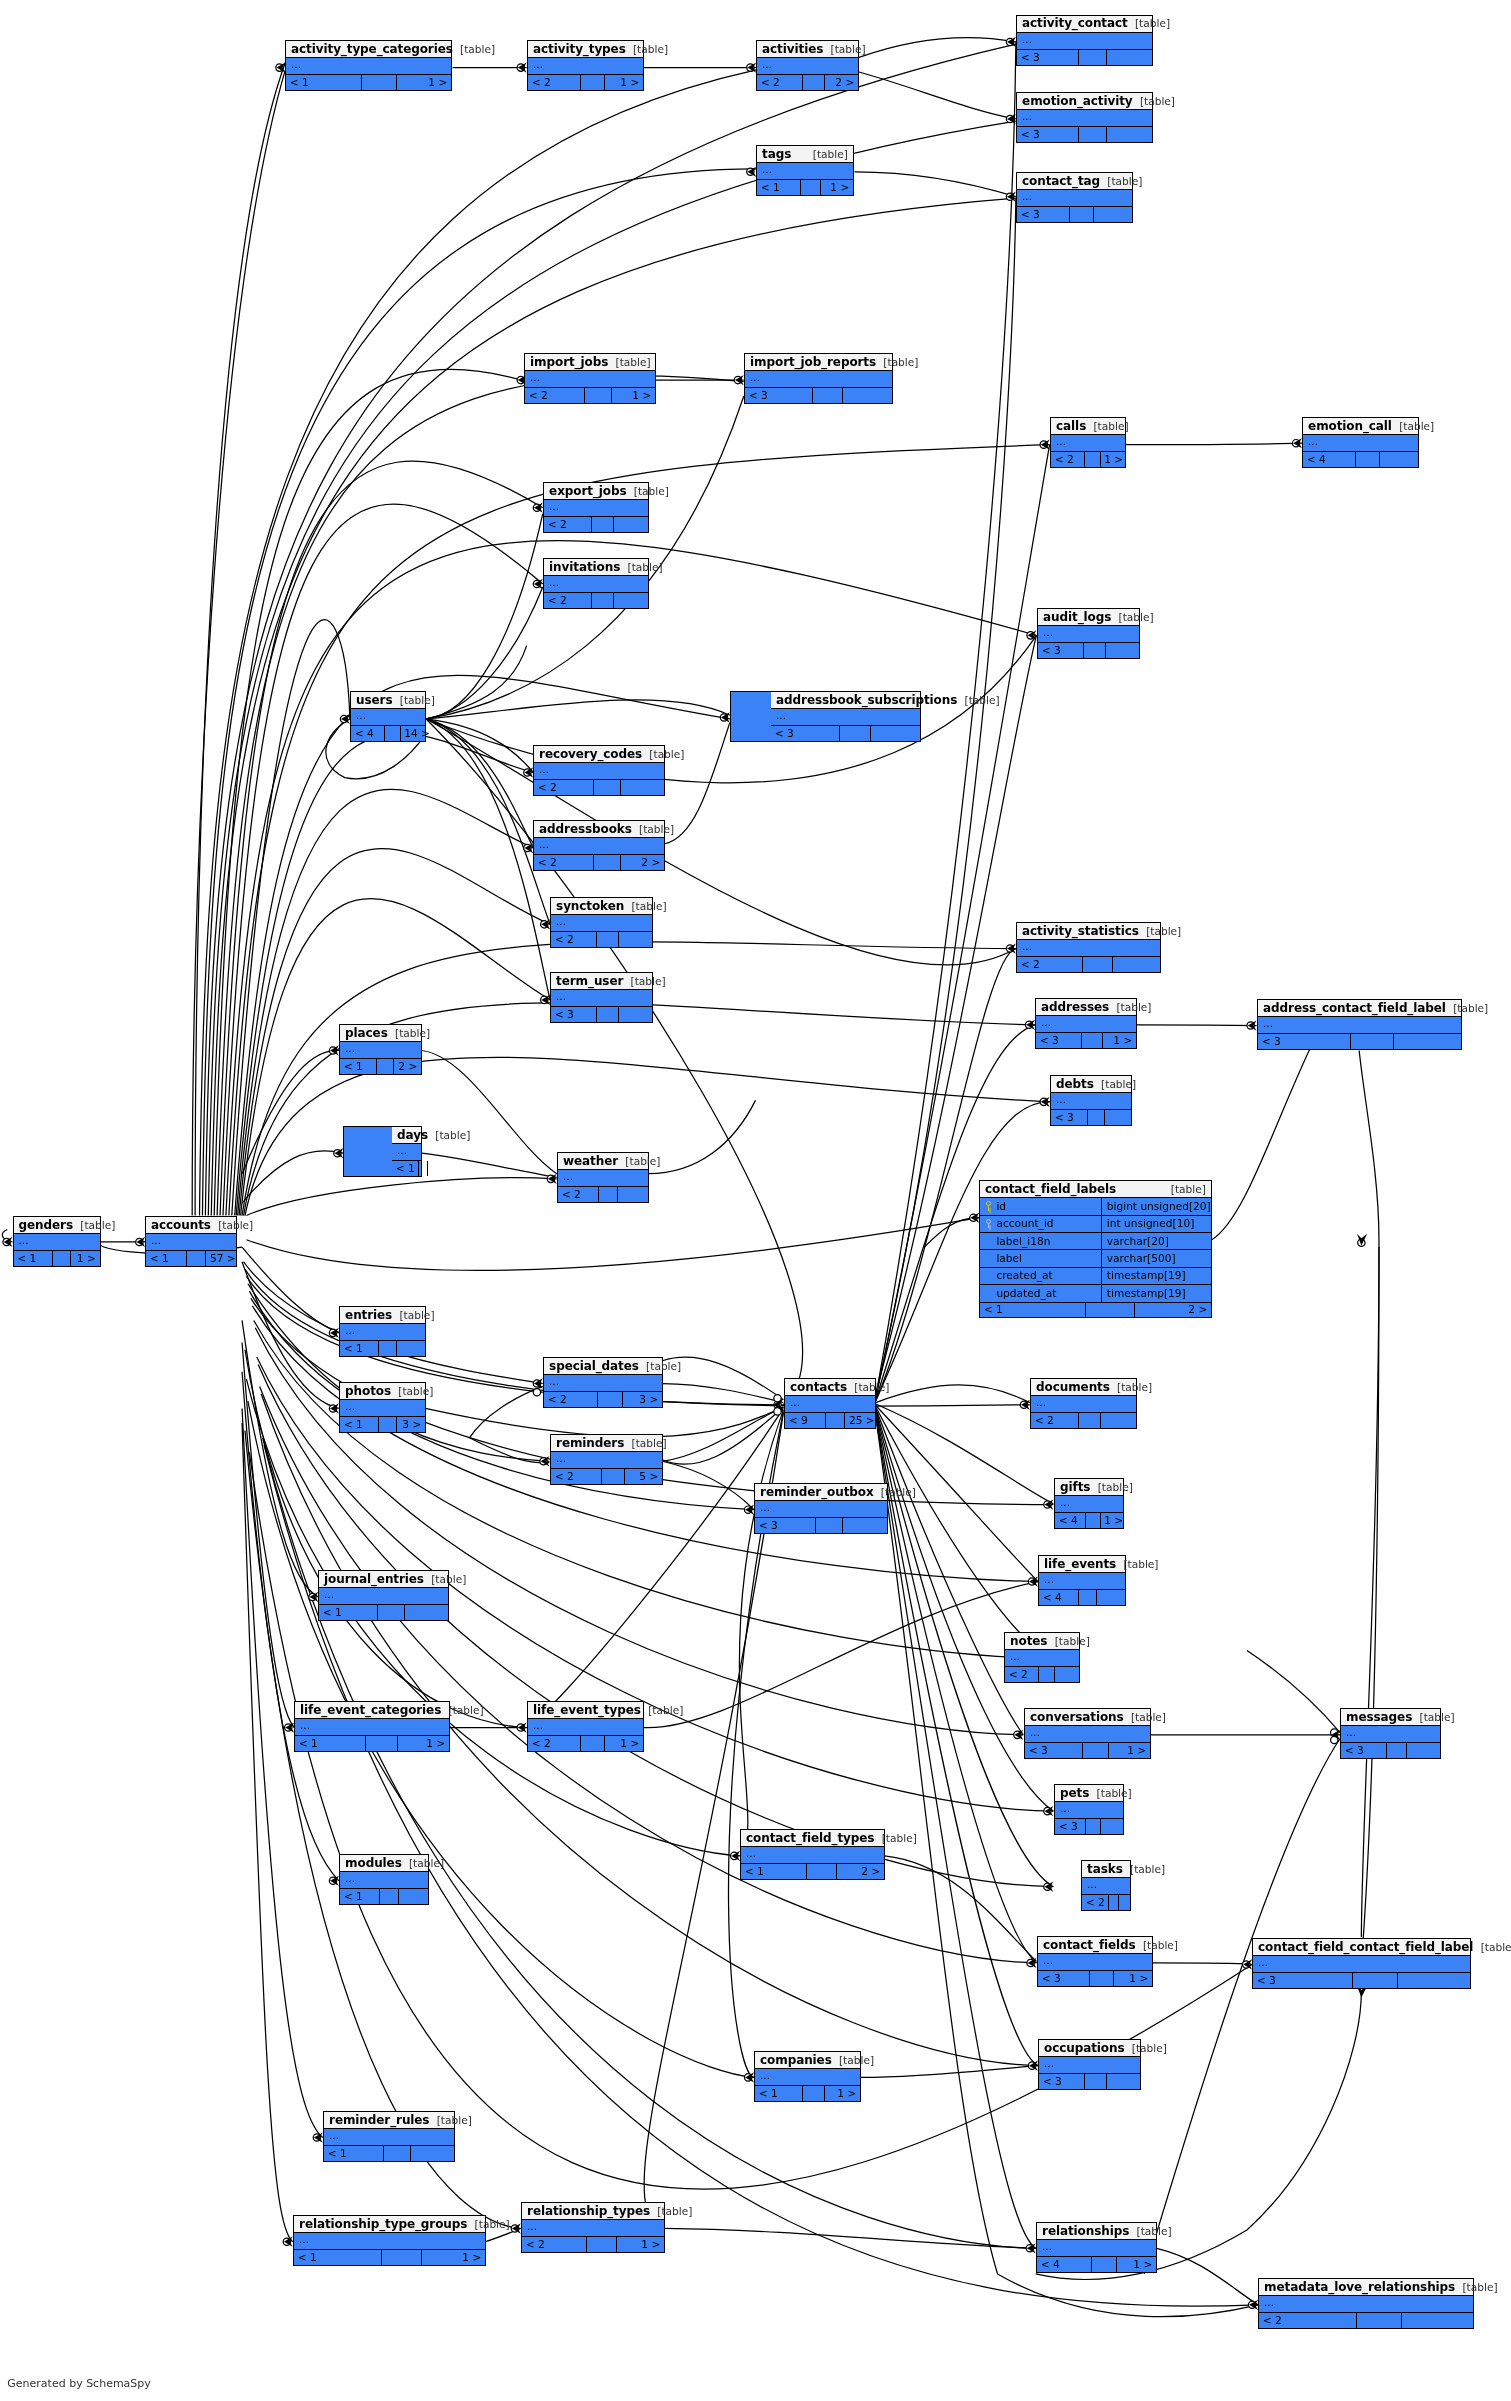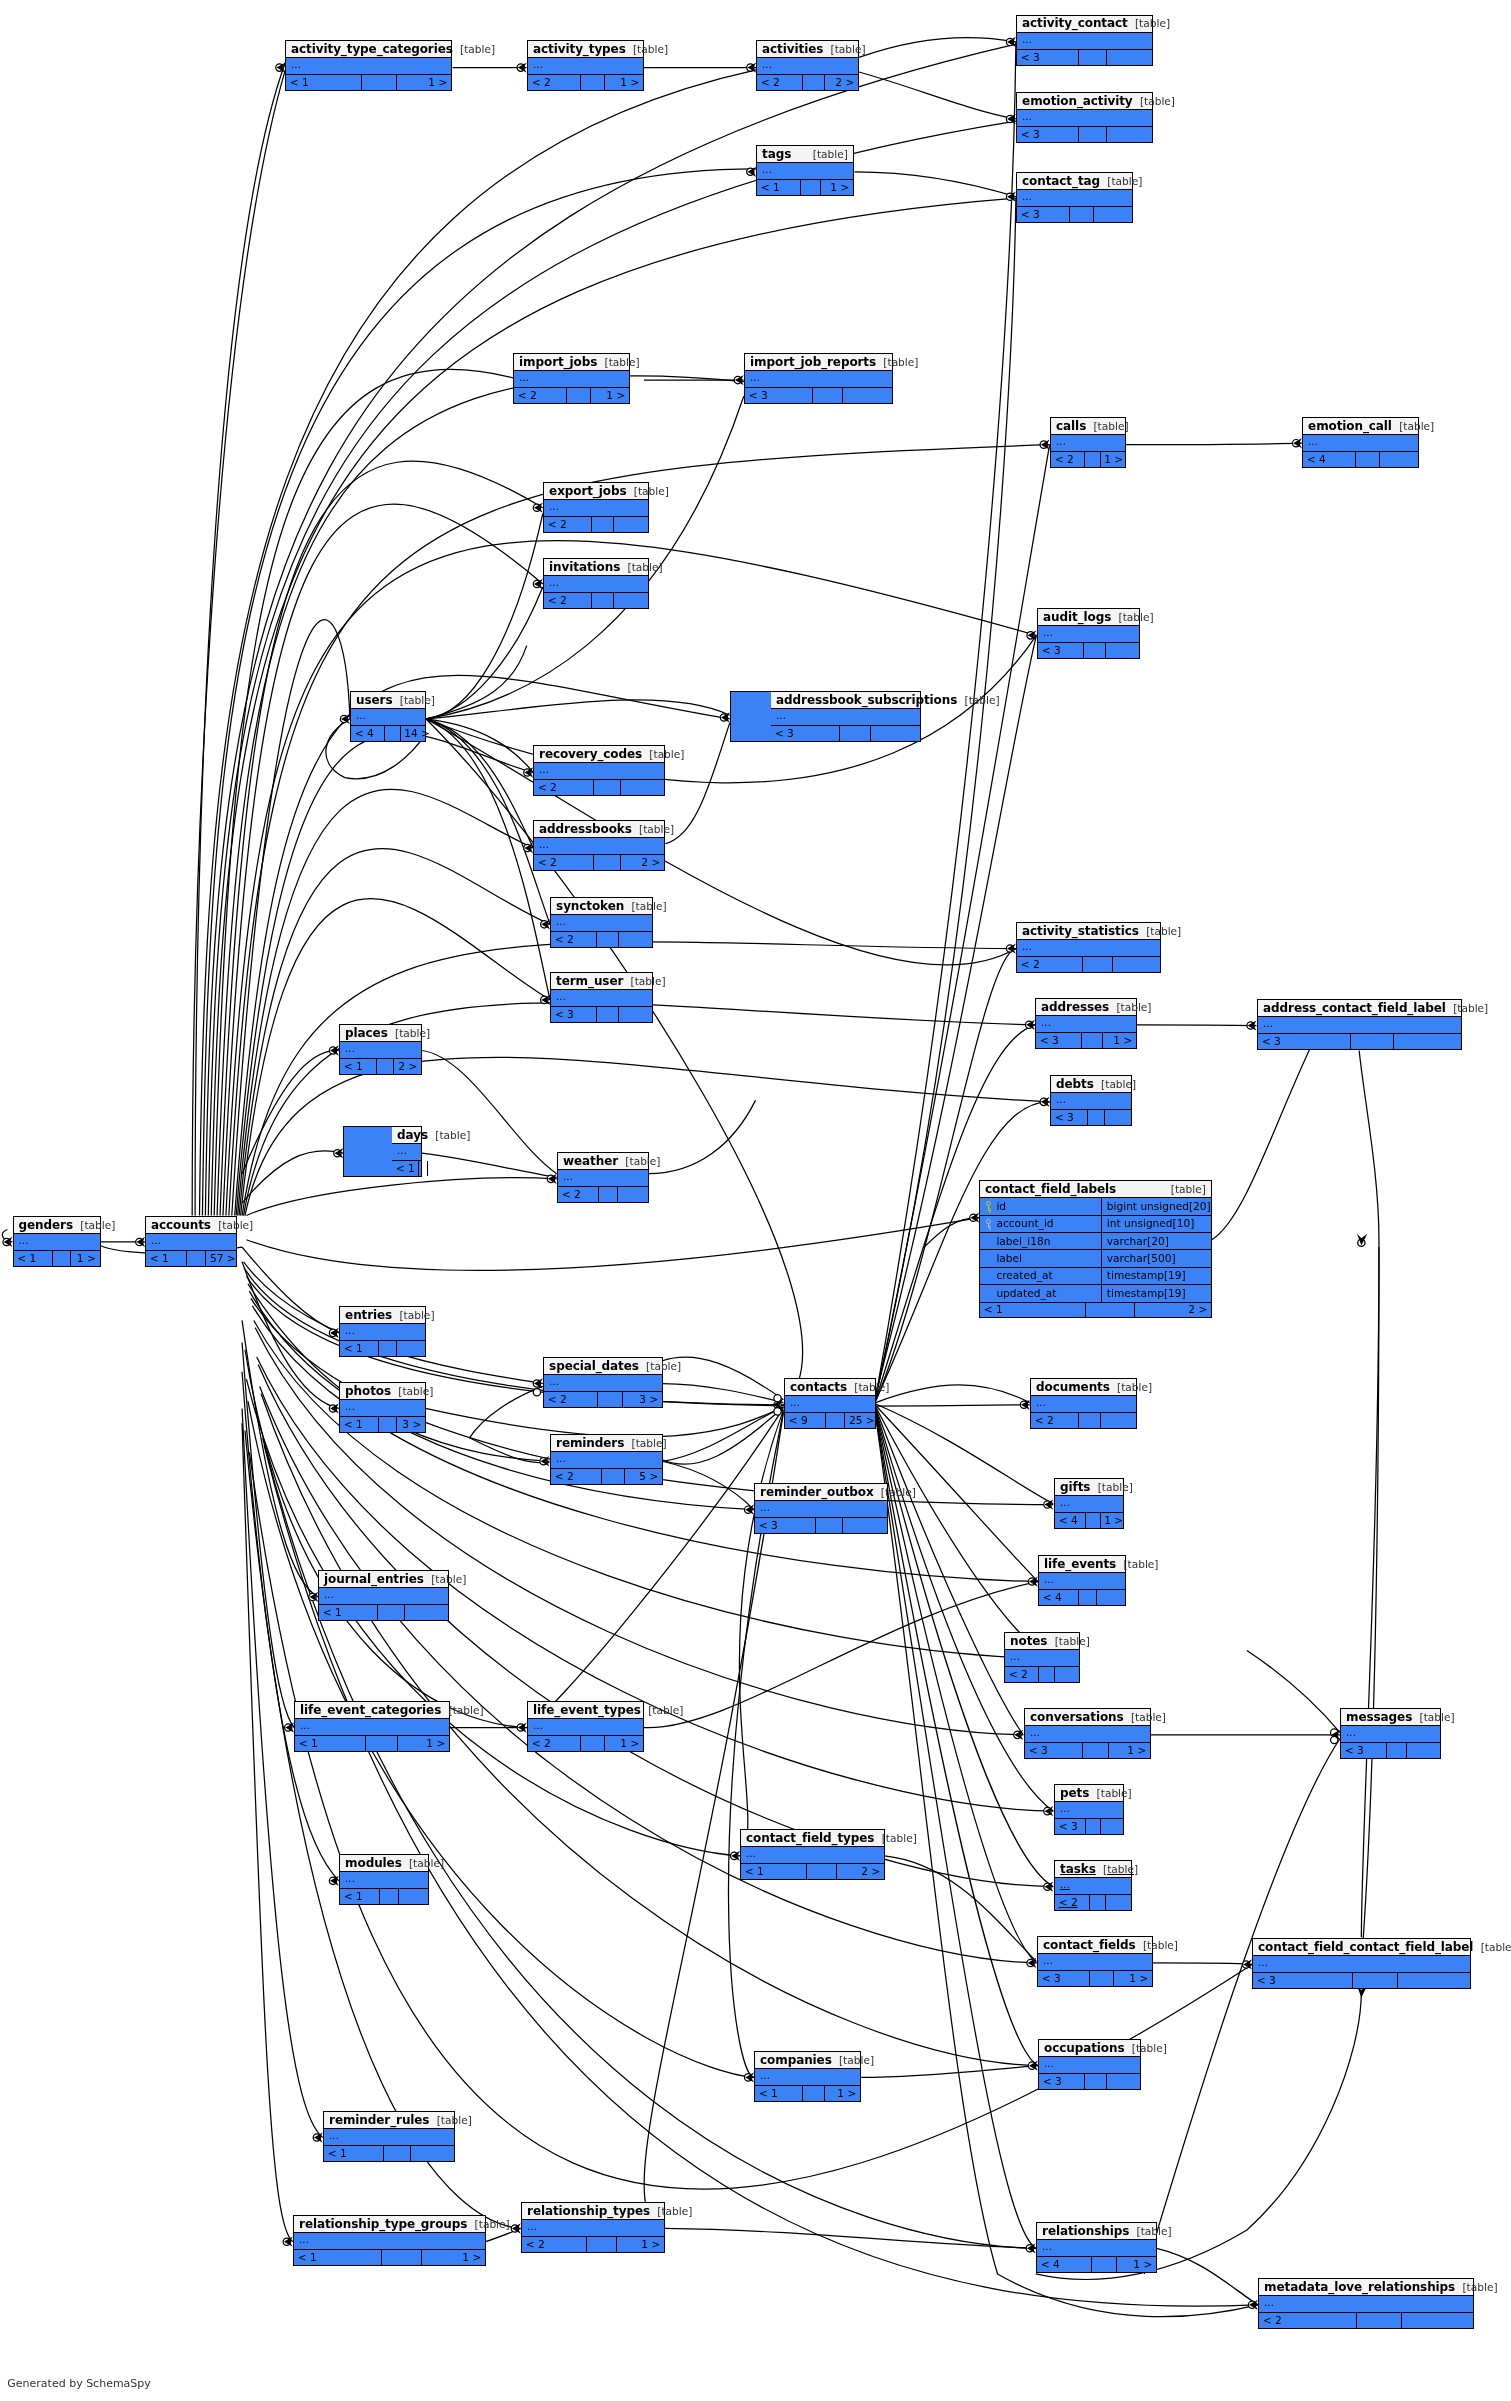--- a/index.html
+++ b/index.html
@@ -558,21 +558,21 @@
           <span class="tname">contact_tag</span>
           <span class="ttype">[table]</span>
         </div>
         <div class="body">...</div>
         <div class="foot">
           <div class="c-left">&lt; 3</div>
           <div class="c-mid"></div>
           <div class="c-right"></div>
         </div>
       </div>
-      <div class="node" style="left: 513px; top: 353px; width: 117px;">
+      <div class="node" style="left: 524px; top: 353px; width: 132px;">
         <div class="title">
           <span class="tname">import_jobs</span>
           <span class="ttype">[table]</span>
         </div>
         <div class="body">...</div>
         <div class="foot">
           <div class="c-left">&lt; 2</div>
           <div class="c-mid"></div>
           <div class="c-right">1 &gt;</div>
         </div>
@@ -1014,21 +1014,21 @@
           <span class="tname">pets</span>
           <span class="ttype">[table]</span>
         </div>
         <div class="body">...</div>
         <div class="foot">
           <div class="c-left">&lt; 3</div>
           <div class="c-mid"></div>
           <div class="c-right"></div>
         </div>
       </div>
-      <div class="node" style="left: 1054px; top: 1860px; width: 78px; text-decoration: underline;">
+      <div class="node" style="left: 1081px; top: 1860px; width: 50px;">
         <div class="title">
           <span class="tname">tasks</span>
           <span class="ttype">[table]</span>
         </div>
         <div class="body">...</div>
         <div class="foot">
           <div class="c-left">&lt; 2</div>
           <div class="c-mid"></div>
           <div class="c-right"></div>
         </div>

